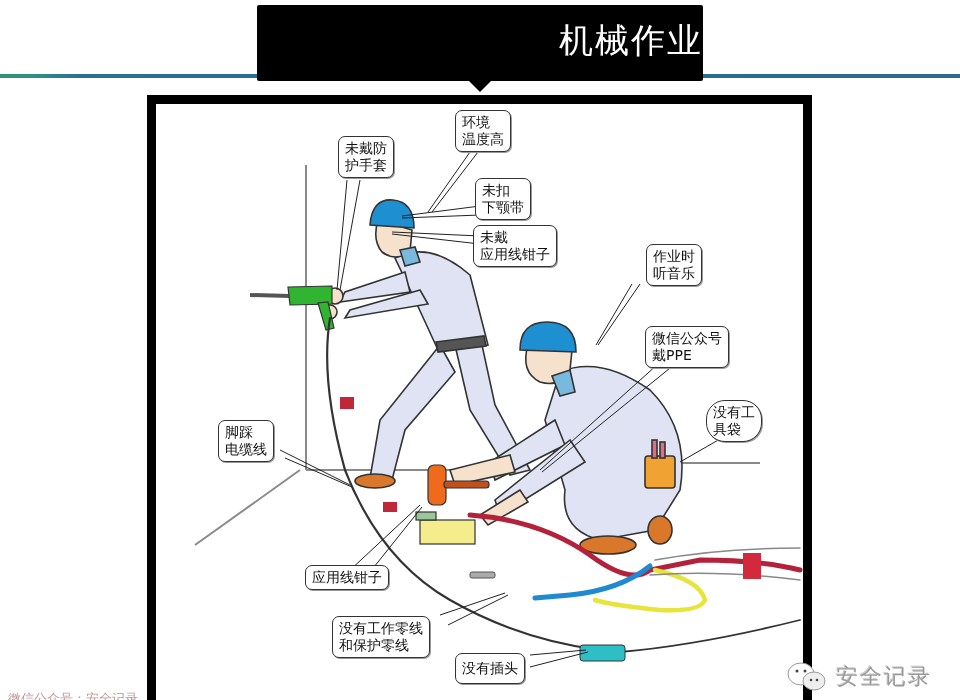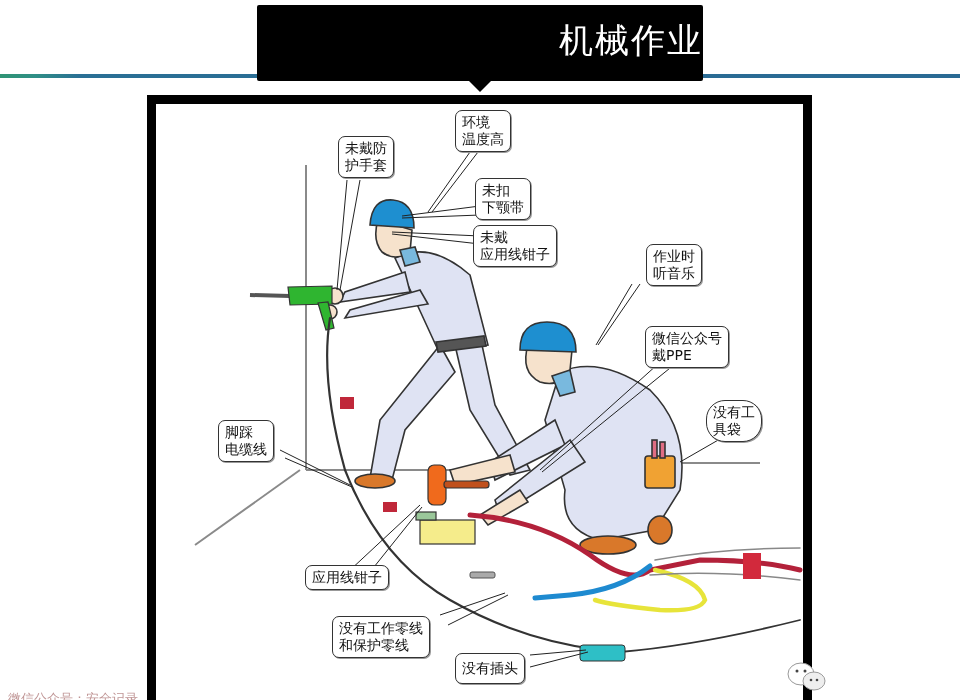--- a/index.html
+++ b/index.html
@@ -196,15 +196,16 @@
 
 <div class="watermark">
   <svg width="42" height="34" viewBox="0 0 42 34">
     <ellipse cx="15" cy="14" rx="13" ry="11" fill="#fff" stroke="#999" stroke-width="1"></ellipse>
     <ellipse cx="28" cy="21" rx="11" ry="9" fill="#eee" stroke="#999" stroke-width="1"></ellipse>
     <circle cx="11" cy="11" r="1.5" fill="#444"></circle>
     <circle cx="19" cy="11" r="1.5" fill="#444"></circle>
     <circle cx="25" cy="20" r="1.3" fill="#444"></circle>
     <circle cx="31" cy="20" r="1.3" fill="#444"></circle>
   </svg>
+  <span class="watermark-text">安全记录</span>
 </div>
 
 <div class="footer-text">微信公众号：安全记录</div>
 
 </body></html>

